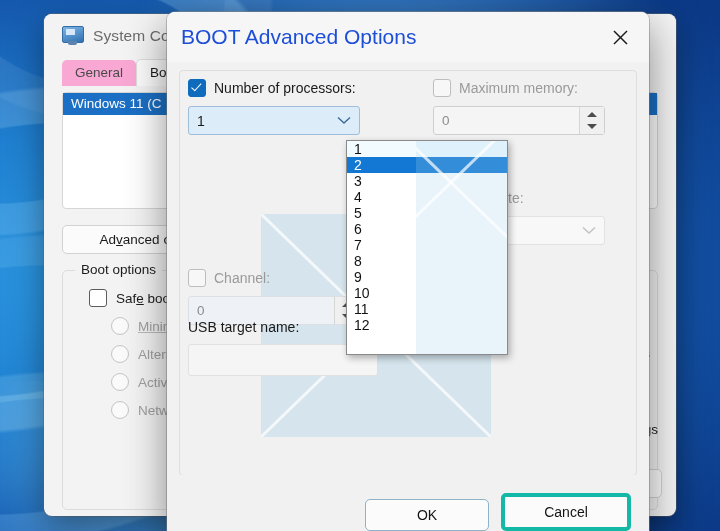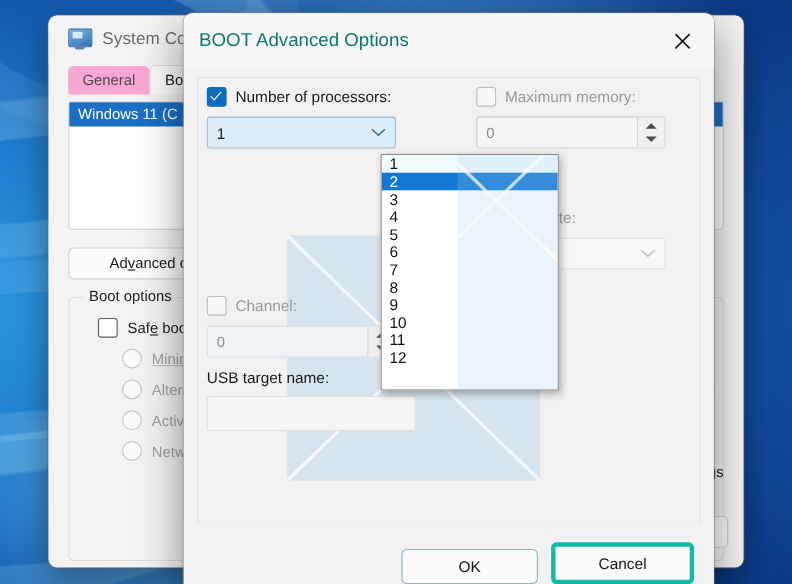--- a/index.html
+++ b/index.html
@@ -81,21 +81,21 @@
 
   
   #dlg{
     position:absolute;left:167px;top:12px;width:482px;height:519px;
     background:#f1f1f1;border-radius:8px 8px 0 0;
     box-shadow:0 14px 40px rgba(0,0,0,.45), 0 0 0 1px rgba(150,150,150,.5);
     overflow:hidden;
   }
   #dlg .dtitle{height:50px;display:flex;align-items:center;justify-content:space-between;
       padding:0 14px 0 14px;background:#f6f6f6;}
-  #dlg .dtitle .t{font-size:17px;color:#0f766e;}
+  #dlg .dtitle .t{font-size:21px;color:#1d4ed8;}
   #dlg .xbtn{width:30px;height:26px;display:flex;align-items:center;justify-content:center;color:#1a1a1a;}
   #dlg .inner{position:relative;margin:8px 12px 0;height:404px;border:1px solid #dedede;border-radius:4px;background:#f1f1f1;}
   .dcheck{display:flex;align-items:center;gap:8px;font-size:14px;color:#1a1a1a;}
   .dcheck .box{width:16px;height:16px;border:1.6px solid #5c5c5c;border-radius:3px;background:#fff;flex:none;}
   .dcheck .box.on{background:#0f6cbd;border-color:#0f6cbd;position:relative;}
   .dcheck .box.on:after{content:"";position:absolute;left:4.6px;top:1.4px;width:4px;height:8.5px;
       border:solid #fff;border-width:0 1.9px 1.9px 0;transform:rotate(42deg);}
   .dcheck.dis{color:#9a9a9a;}
   .dcheck.dis .box{border-color:#bdbdbd;background:#f7f7f7;}
 
@@ -277,21 +277,21 @@
       <div class="combo dis" style="margin-top:9px;">
         <span></span>
         <span class="chev">
           <svg width="14" height="9" viewBox="0 0 14 9">
               <polyline points="1,1.5 7,7 13,1.5" fill="none" stroke="#c2c2c2" stroke-width="1.4"></polyline>
             </svg>
         </span>
       </div>
     </div>
 
-    <div style="position:absolute;left:8px;top:264px;width:190px;">
+    <div style="position:absolute;left:8px;top:248px;width:190px;">
       <div class="lbl">USB target name:</div>
       <div class="txtbox" style="margin-top:9px;">
         <span></span>
       </div>
     </div>
   </div>
 
   <div id="droplist">
     <div class="opt" style="background:#f2fbff;">1</div>
     <div class="opt sel">2</div>

